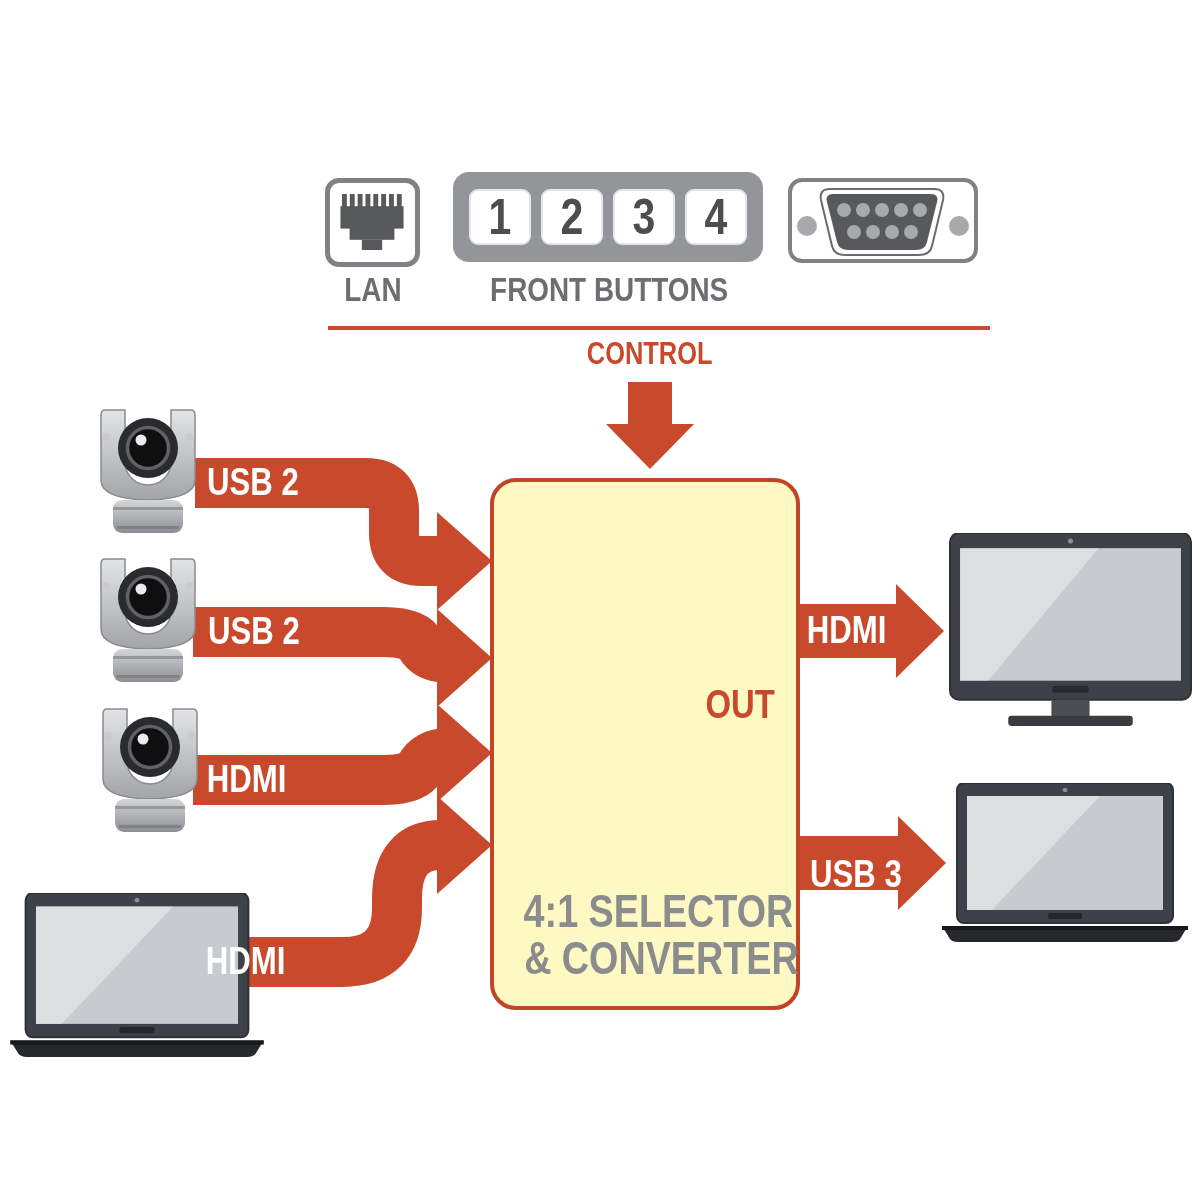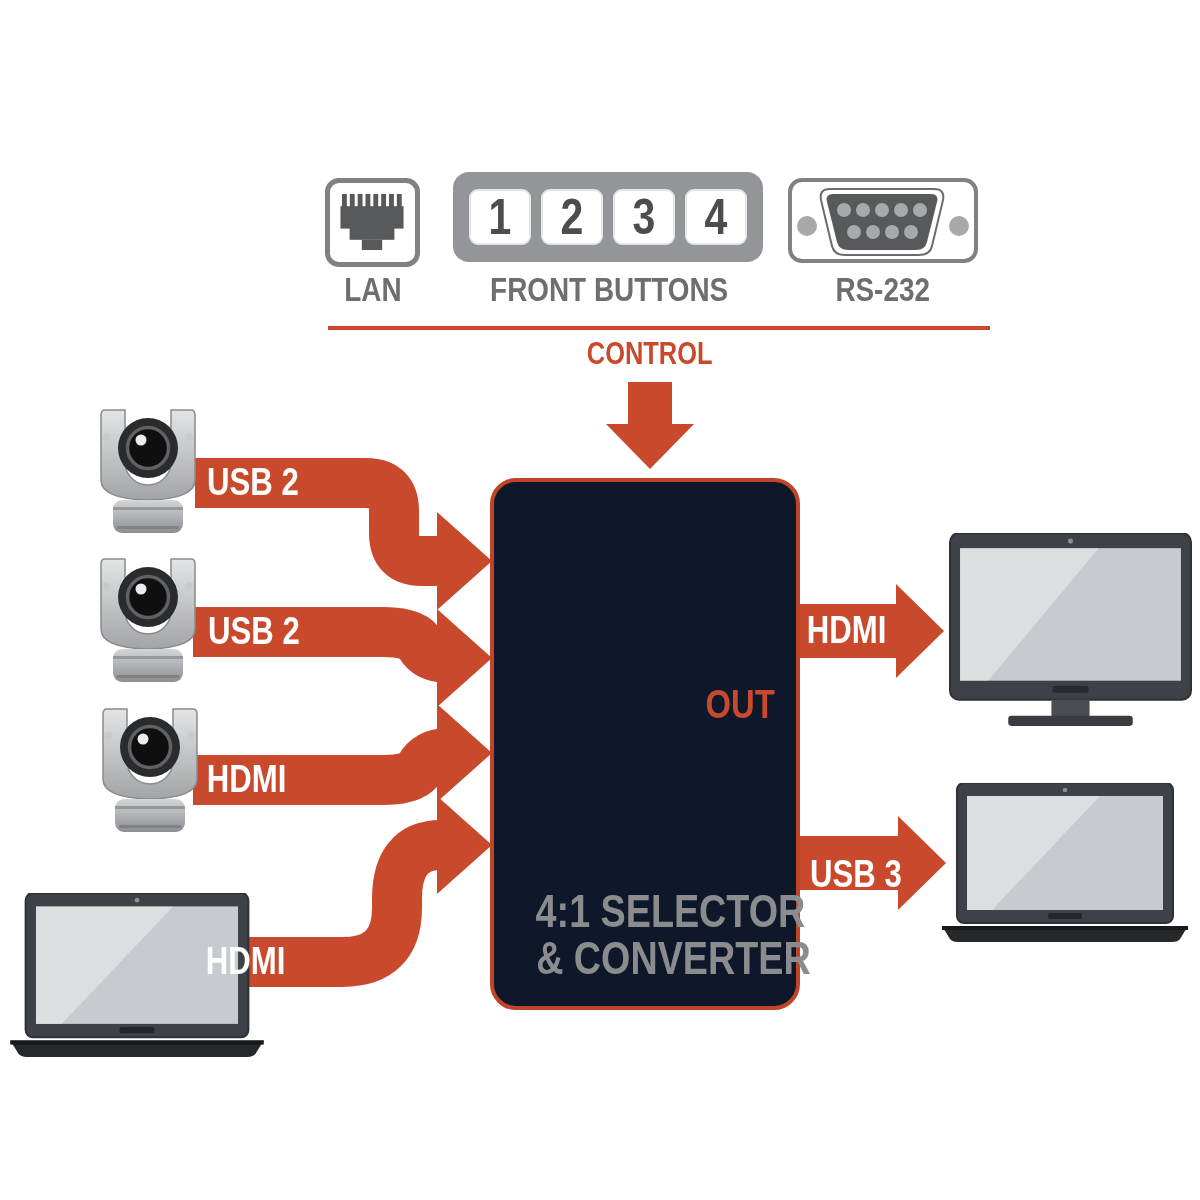--- a/index.html
+++ b/index.html
@@ -15,24 +15,24 @@
   #fb-panel{left:453px;top:172px;width:310px;height:90px;background:#939598;border-radius:16px;
             display:flex;justify-content:center;align-items:center;gap:10px;box-sizing:border-box;}
   .fb-btn{width:62px;height:56px;background:#ffffff;border:2px solid #e6e7e8;border-radius:9px;
           display:flex;align-items:center;justify-content:center;
           font-weight:bold;font-size:50px;color:#4d4d4f;box-sizing:border-box;}
   #rs-box{left:788px;top:178px;width:182px;height:77px;border:4px solid #808184;border-radius:14px;background:#fff;}
   .screw{position:absolute;width:20px;height:20px;border-radius:50%;background:#a7a9ac;top:34px;}
   
   #sep-line{left:328px;top:326px;width:662px;height:4px;background:#c8492b;}
   
-  #device-box{left:490px;top:478px;width:310px;height:532px;background:#0f172a;border:4px solid #c04527;
+  #device-box{left:490px;top:478px;width:310px;height:532px;background:#fef9c3;border:4px solid #c04527;
               border-radius:26px;box-sizing:border-box;z-index:2;}
   #out-label{right:14px;top:200px;font-weight:bold;font-size:40px;color:#c8492b;}
-  #device-title{left:12px;right:0;bottom:24px;text-align:center;font-weight:bold;font-size:46px;
+  #device-title{left:0;right:0;bottom:24px;text-align:center;font-weight:bold;font-size:46px;
                 color:#8a8c8e;line-height:1.02;}
   .z1{z-index:1;} .z3{z-index:3;} .z4{z-index:4;}
 </style>
 </head>
 <body>
 
 <div id="canvas">
 
   <svg width="0" height="0" style="position:absolute" aria-hidden="true">
     <defs>
@@ -145,21 +145,20 @@
         <circle cx="35" cy="44" r="7"></circle>
           <circle cx="54" cy="44" r="7"></circle>
         <circle cx="73" cy="44" r="7"></circle>
           <circle cx="92" cy="44" r="7"></circle>
       </g>
     </svg>
   </div>
 
   <div class="abs lbl-gray" style="left:315px;top:270px;width:115px;"><span class="cnd">LAN</span></div>
   <div class="abs lbl-gray" style="left:454px;top:270px;width:310px;"><span class="cnd">FRONT BUTTONS</span></div>
-  <div class="abs lbl-gray" style="left:788px;top:270px;width:190px;"><span class="cnd">RS-232</span></div>
 
   <div class="abs" id="sep-line"></div>
   <div class="abs accent-text" style="left:550px;top:336px;width:200px;text-align:center;font-weight:bold;font-size:31px;">
     <span class="cnd">CONTROL</span></div>
 
   <div class="abs" id="device-box">
     <div class="abs" id="out-label">
       <span class="cnd">OUT</span></div>
     <div class="abs" id="device-title">
       <div><span class="cnd">4:1 SELECTOR</span></div>

